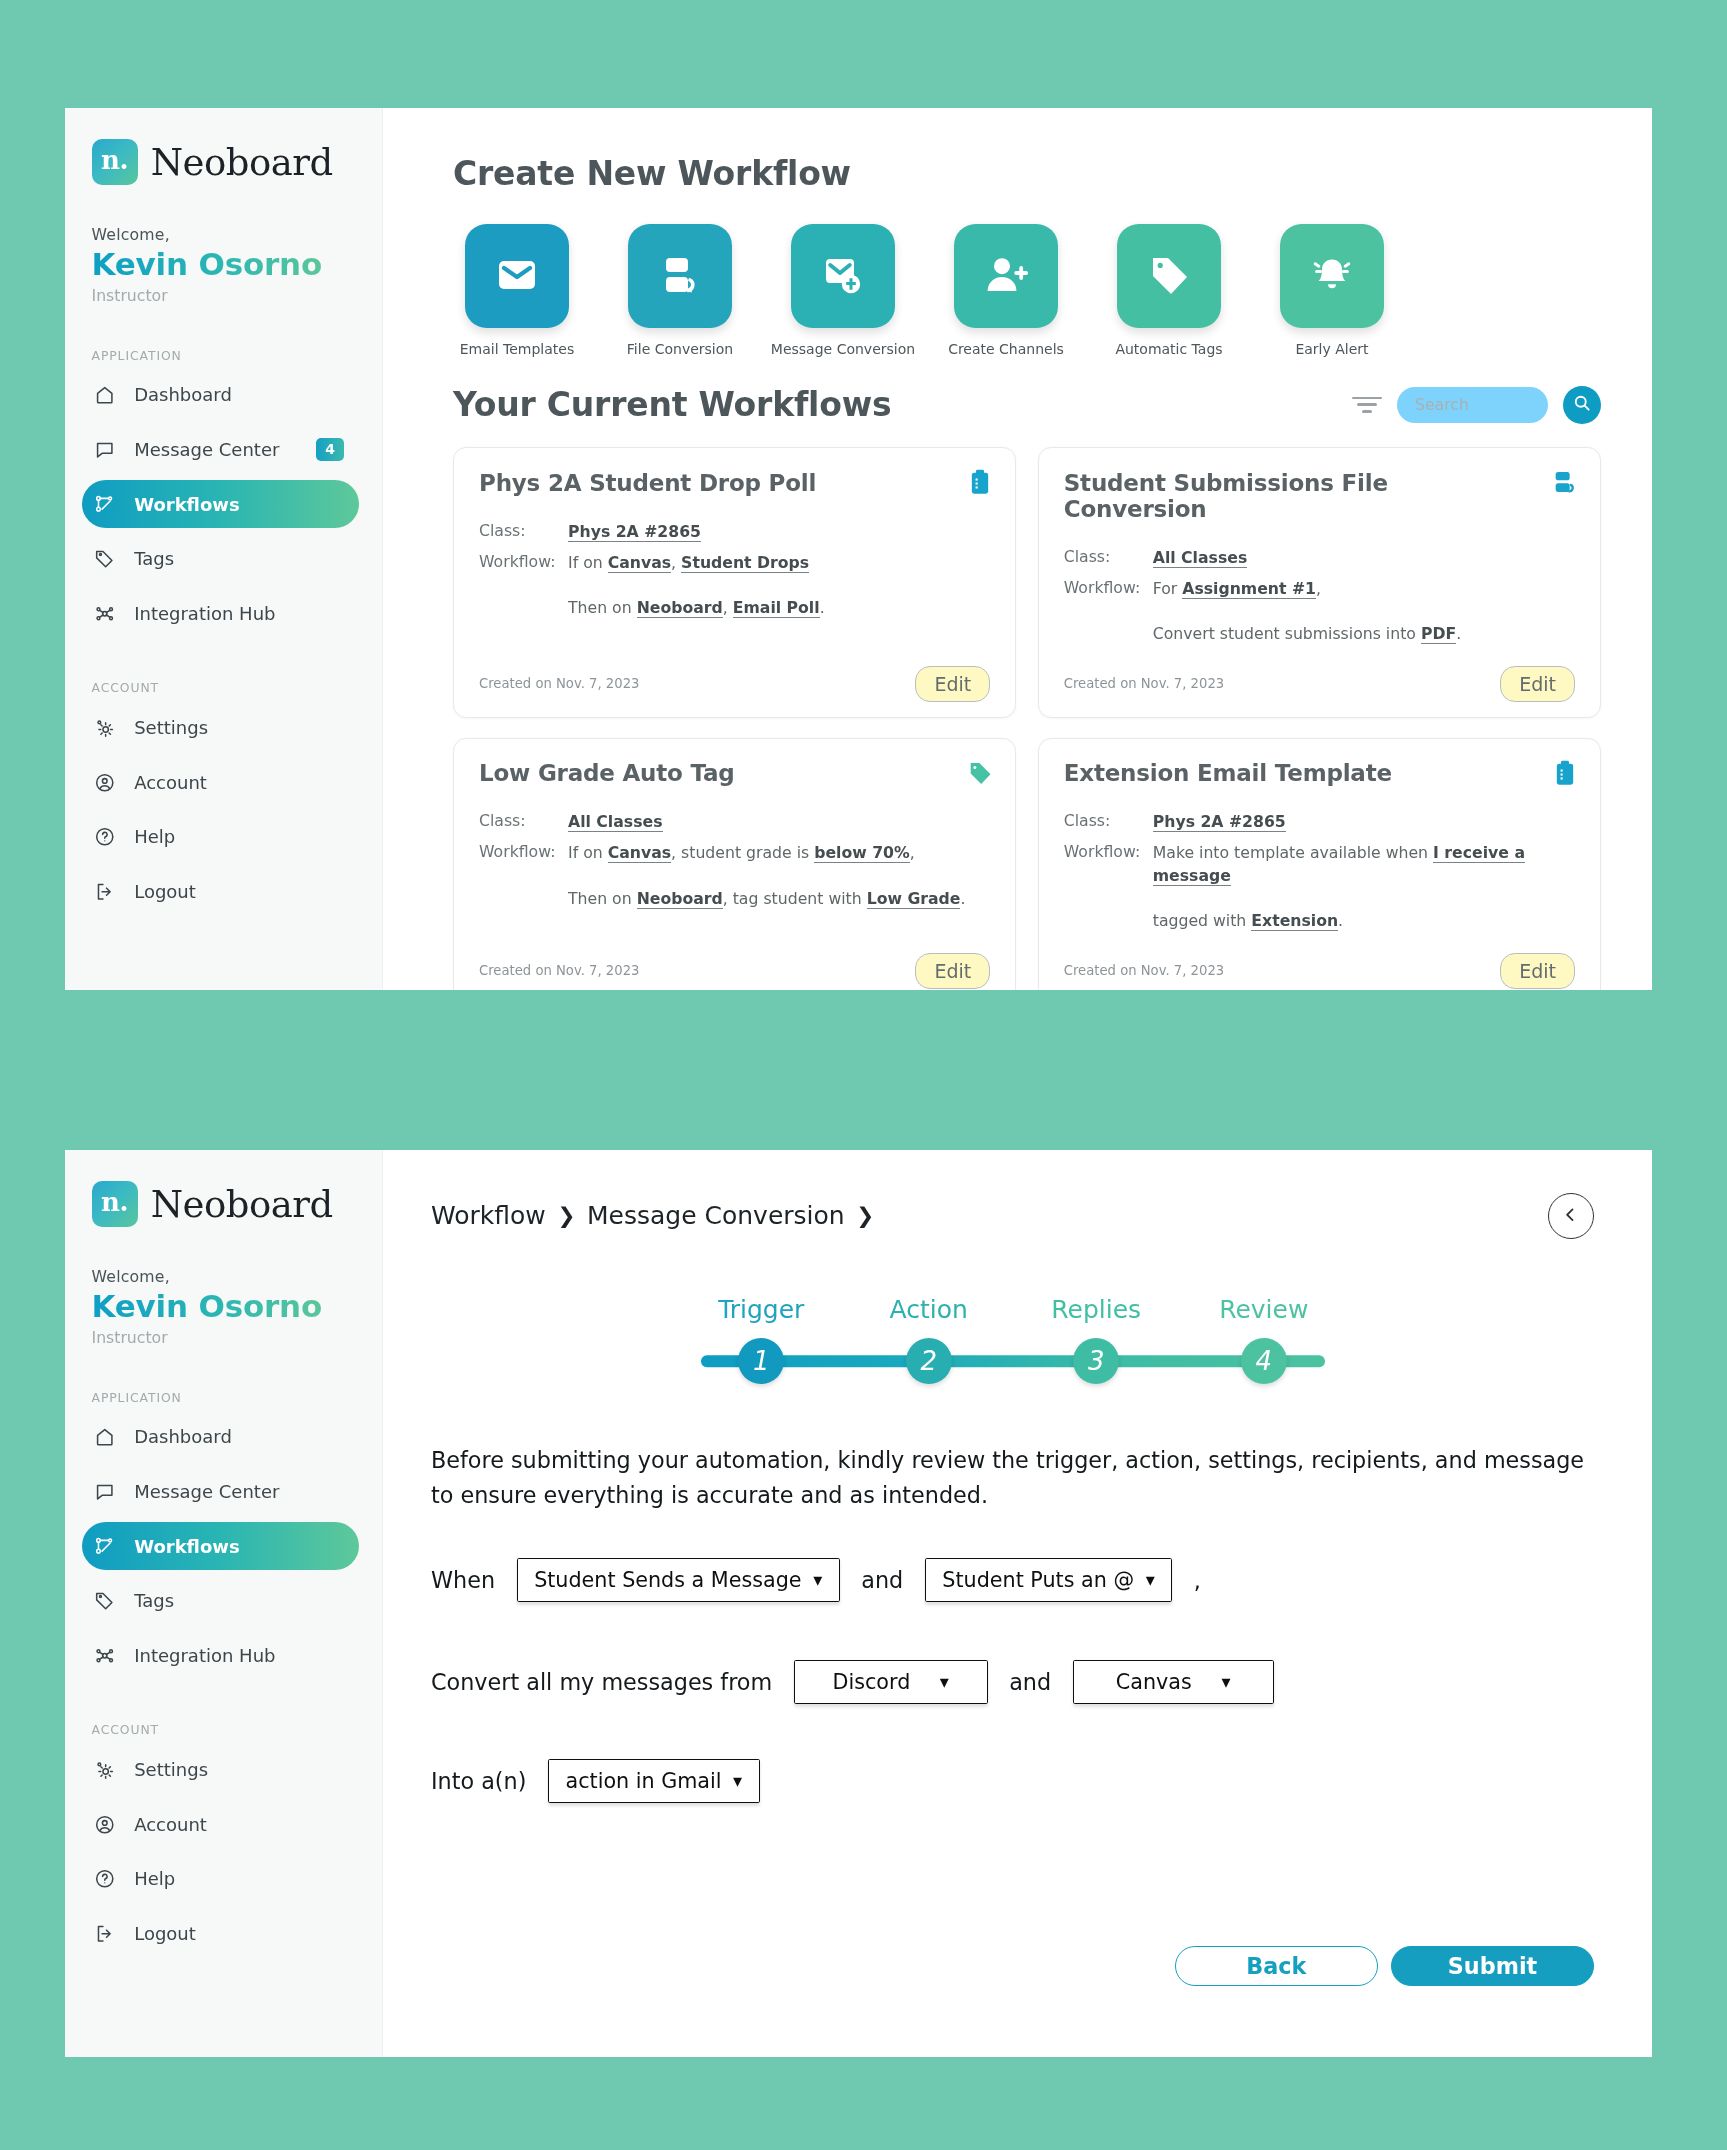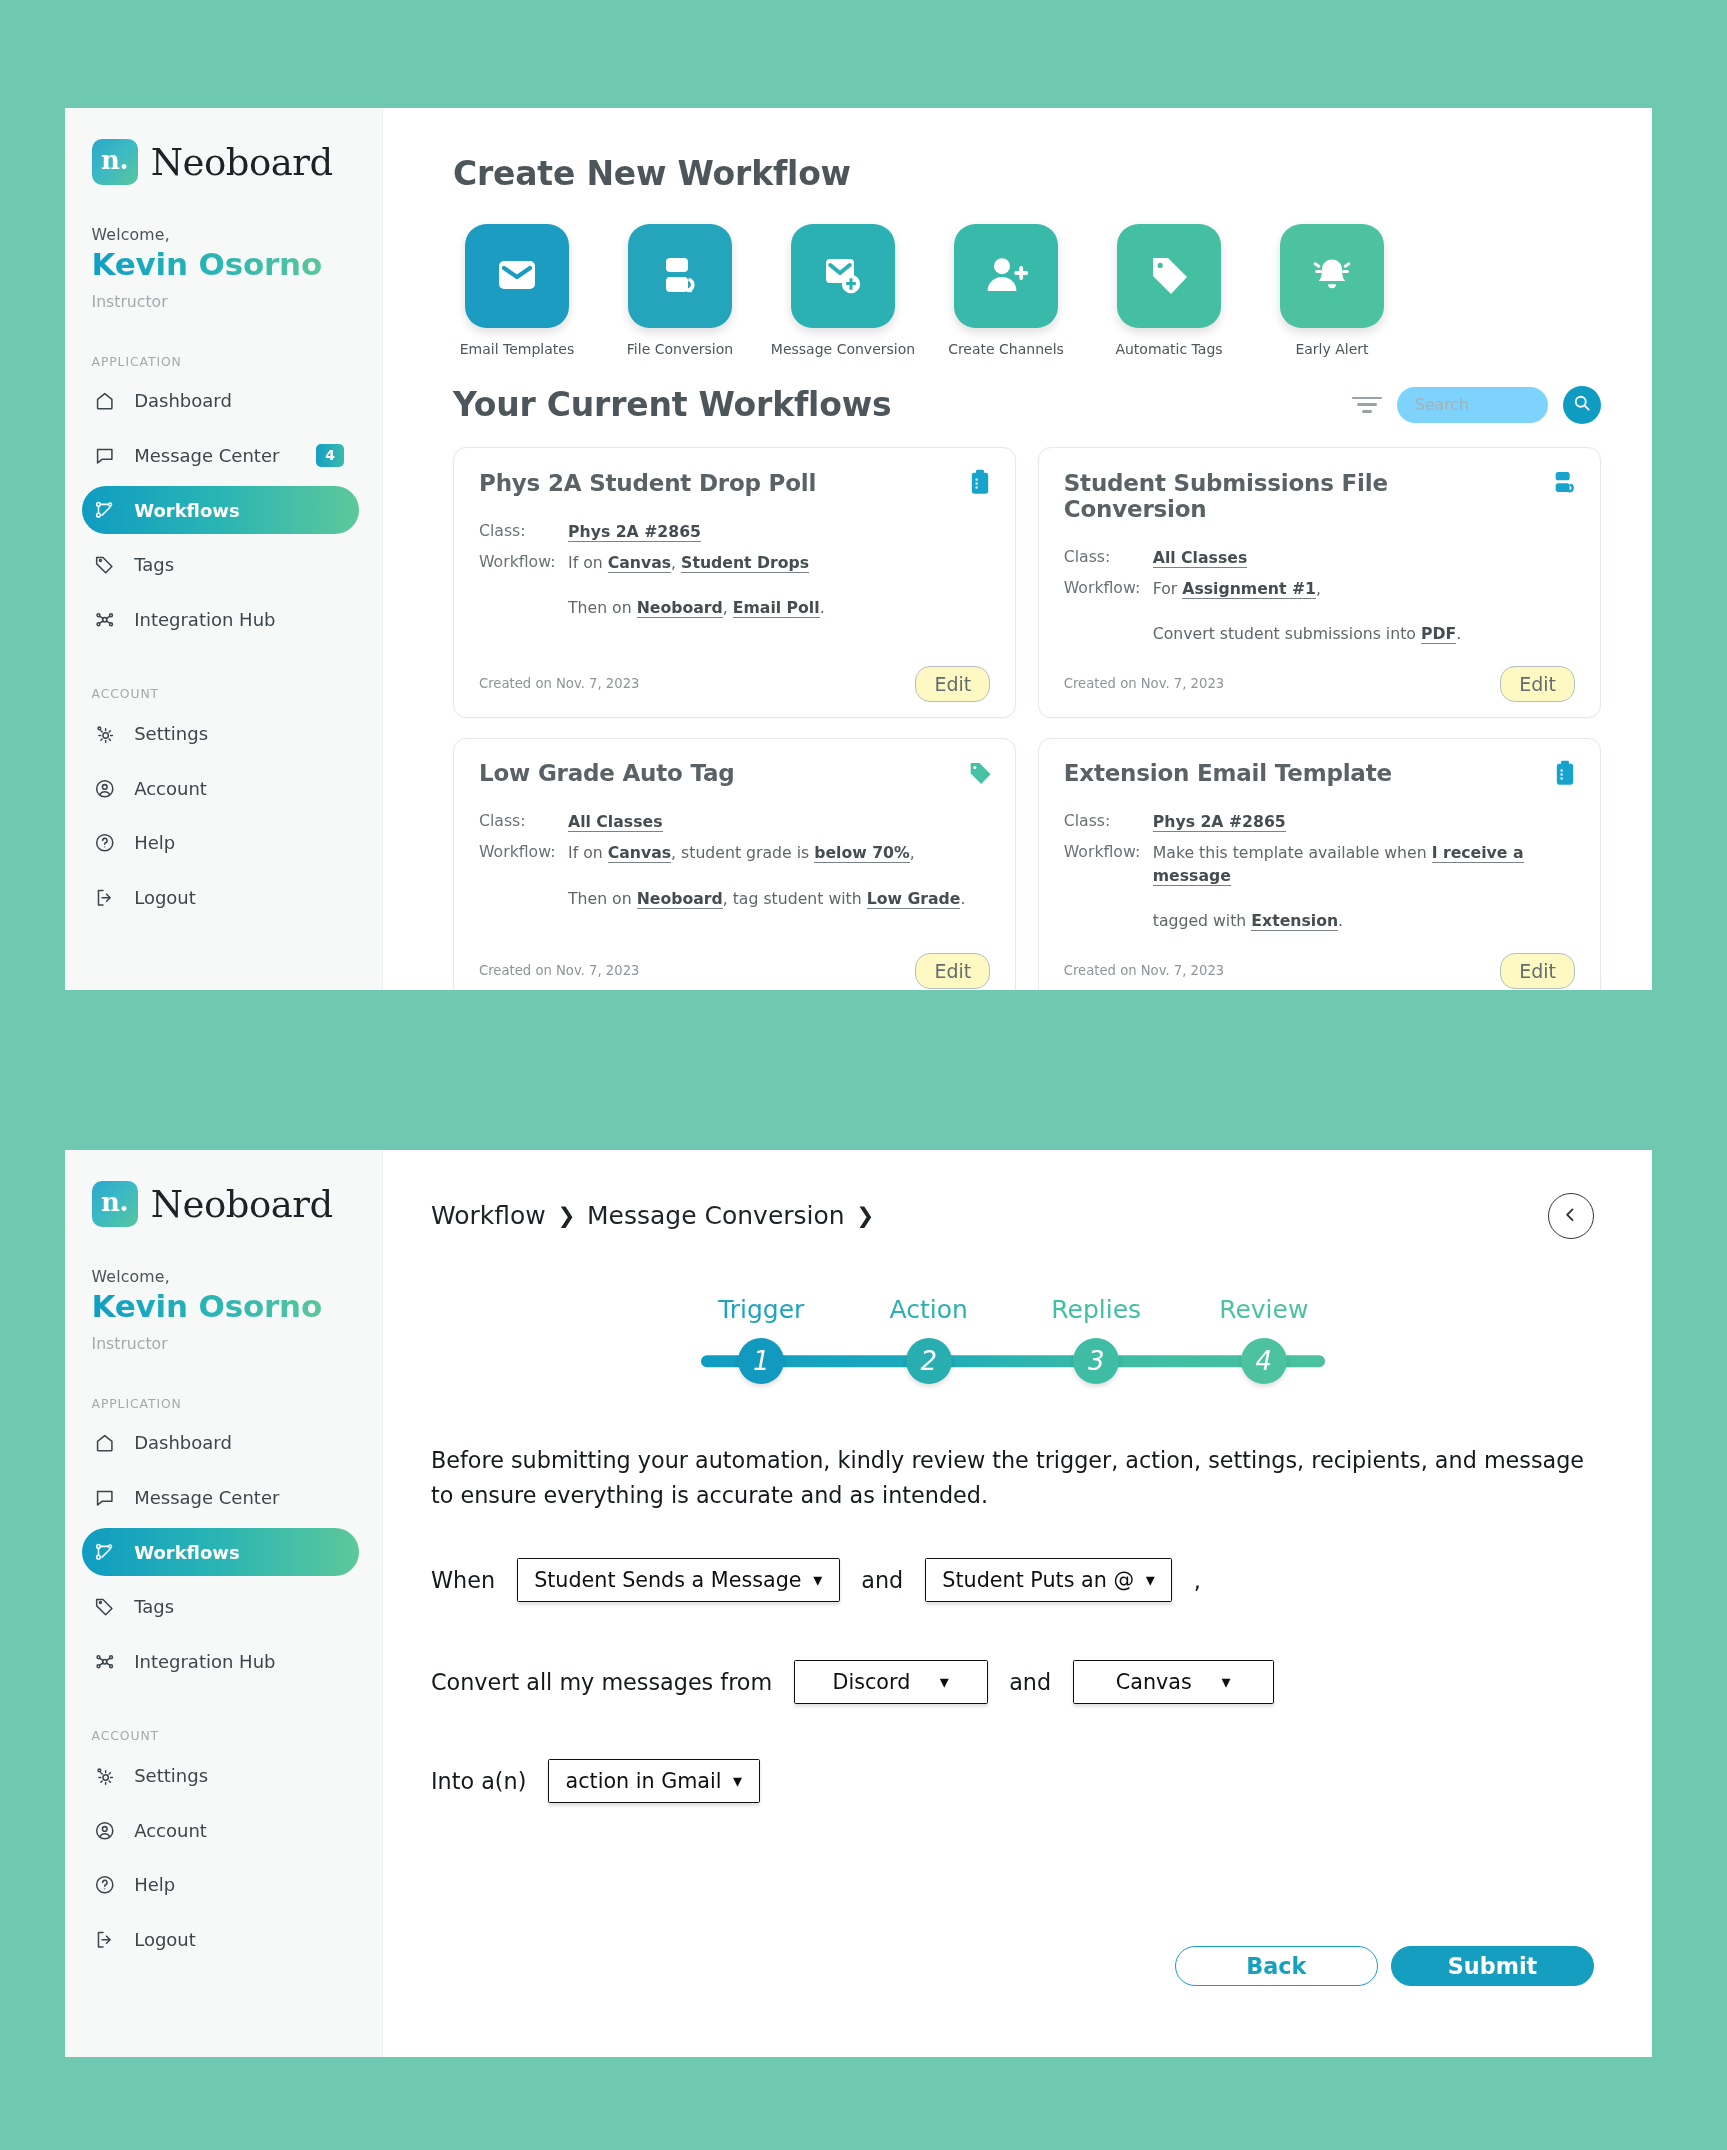--- a/index.html
+++ b/index.html
@@ -45,21 +45,21 @@
   }
 
   .welcome-block { padding: 40px 0 0 26.5px; }
   .welcome-small { font-size: 15.7px; color: #4a5356; letter-spacing: 0.2px; }
   .welcome-name {
     font-size: 31px; font-weight: bold; margin-top: 1.7px; letter-spacing: -0.2px;
     background: linear-gradient(90deg, #0e9fc4 0%, #2bb6b4 55%, #5ac79a 100%);
     -webkit-background-clip: text; background-clip: text; color: transparent;
     display: inline-block;
   }
-  .welcome-role { font-size: 15.7px; color: #a3abad; margin-top: 10px; }
+  .welcome-role { font-size: 15.7px; color: #a3abad; margin-top: 4px; }
 
   .nav-section-label {
     font-size: 12.4px; color: #a3abad; letter-spacing: 0.9px;
     padding: 0 0 0 26.5px; margin-top: 43px; margin-bottom: 8.3px;
   }
   .nav-list { padding: 0 23px 0 16.6px; }
   .nav-item {
     display: flex; align-items: center; gap: 18px;
     height: 48px; padding: 0 15px 0 11.6px; border-radius: 24px;
     color: #3d464a; font-size: 18px; margin-bottom: 6.6px; position: relative;
@@ -497,21 +497,21 @@
               <rect x="8.2" y="15.8" width="1.8" height="1.8" fill="#fff"></rect>
             </svg></span>
         <div class="wf-rows">
           <div class="wf-row">
             <span class="wf-key">Class:</span>
             <span class="wf-val"><span class="u">Phys 2A #2865</span></span>
           </div>
           <div class="wf-row">
             <span class="wf-key">Workflow:</span>
             <span class="wf-val">
-              <span>Make this template available when </span><b>I receive a message</b><br><br>
+              <span>Make into template available when </span><b>I receive a message</b><br><br>
               <span>tagged with </span><b>Extension</b><span>.</span>
             </span>
           </div>
         </div>
         <div class="wf-foot">
           <span class="wf-date">Created on Nov. 7, 2023</span>
           <button class="wf-edit">Edit</button>
         </div>
       </article>
 

